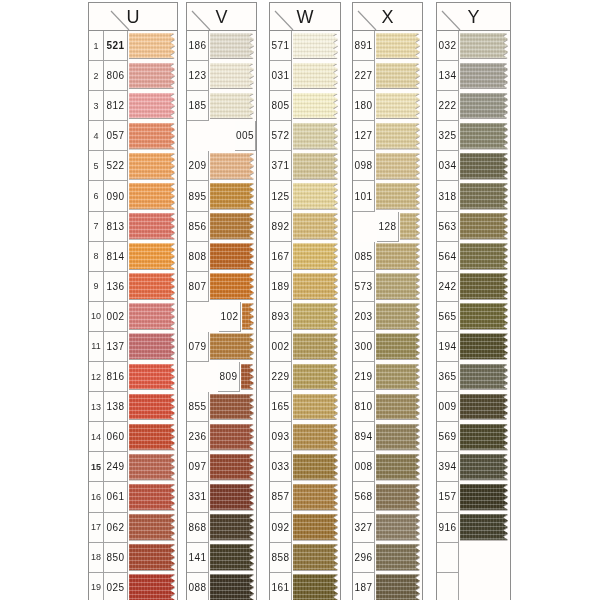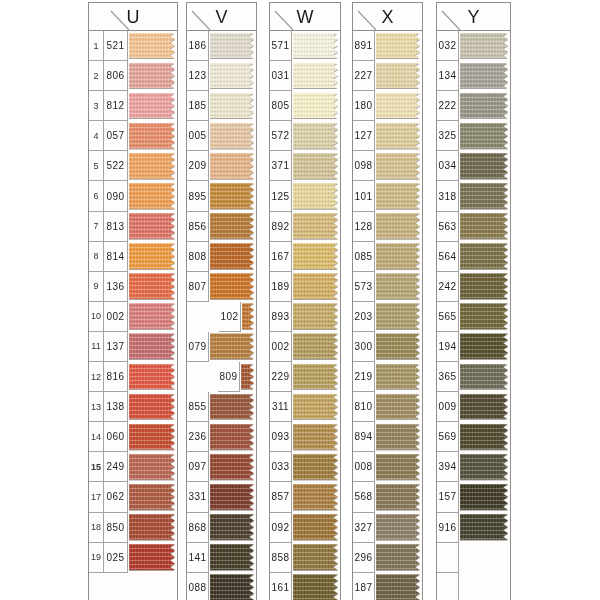--- a/index.html
+++ b/index.html
@@ -52,21 +52,21 @@
     <div class="table" style="left: 88px; width: 90px;">
     <div class="header">
       <svg>
         <line x1="22" y1="8" x2="40" y2="27"></line>
       </svg>
       <span class="letter">U</span>
     </div>
     <div class="rows">
         <div class="row">
     <div class="cell num" style="width: 15px;">1</div>
-    <div class="cell code" style="width: 24px;">521</div>
+    <div class="cell code" style="width: 24px; font-weight: bold;">521</div>
     <div class="swatchcell">
       <div class="ribbon-wrap">
         <div class="ribbon" style="background-color: rgb(246, 199, 149);"></div>
       </div>
     </div>
   </div>
         <div class="row">
     <div class="cell num" style="width: 15px;">2</div>
     <div class="cell code" style="width: 24px;">806</div>
     <div class="swatchcell">
@@ -182,20 +182,29 @@
         <div class="ribbon" style="background-color: rgb(201, 78, 51);"></div>
       </div>
     </div>
   </div>
         <div class="row">
     <div class="cell num" style="width: 15px; font-weight: bold;">15</div>
     <div class="cell code" style="width: 24px;">249</div>
     <div class="swatchcell">
       <div class="ribbon-wrap">
         <div class="ribbon" style="background-color: rgb(187, 103, 83);"></div>
+      </div>
+    </div>
+  </div>
+        <div class="row">
+    <div class="cell num" style="width: 15px;">16</div>
+    <div class="cell code" style="width: 24px;">061</div>
+    <div class="swatchcell">
+      <div class="ribbon-wrap">
+        <div class="ribbon" style="background-color: rgb(189, 84, 65);"></div>
       </div>
     </div>
   </div>
         <div class="row">
     <div class="cell num" style="width: 15px;">17</div>
     <div class="cell code" style="width: 24px;">062</div>
     <div class="swatchcell">
       <div class="ribbon-wrap">
         <div class="ribbon" style="background-color: rgb(174, 92, 68);"></div>
       </div>
@@ -251,21 +260,21 @@
 
     <div class="cell code" style="width: 22px;">185</div>
     <div class="swatchcell">
       <div class="ribbon-wrap">
         <div class="ribbon" style="background-color: rgb(237, 231, 209);"></div>
       </div>
     </div>
   </div>
         <div class="row">
 
-    <div class="cell code" style="width: 22px;">005</div>
+    <div class="cell code" style="width: 22px; margin-left: 48px;">005</div>
     <div class="swatchcell">
       <div class="ribbon-wrap">
         <div class="ribbon" style="background-color: rgb(231, 202, 166);"></div>
       </div>
     </div>
   </div>
         <div class="row">
 
     <div class="cell code" style="width: 22px;">209</div>
     <div class="swatchcell">
@@ -513,21 +522,21 @@
 
     <div class="cell code" style="width: 22px;">229</div>
     <div class="swatchcell">
       <div class="ribbon-wrap">
         <div class="ribbon" style="background-color: rgb(179, 155, 87);"></div>
       </div>
     </div>
   </div>
         <div class="row">
 
-    <div class="cell code" style="width: 22px;">311</div>
+    <div class="cell code" style="width: 22px;">165</div>
     <div class="swatchcell">
       <div class="ribbon-wrap">
         <div class="ribbon" style="background-color: rgb(191, 159, 89);"></div>
       </div>
     </div>
   </div>
         <div class="row">
 
     <div class="cell code" style="width: 22px;">093</div>
     <div class="swatchcell">
@@ -640,21 +649,21 @@
 
     <div class="cell code" style="width: 22px;">101</div>
     <div class="swatchcell">
       <div class="ribbon-wrap">
         <div class="ribbon" style="background-color: rgb(207, 187, 135);"></div>
       </div>
     </div>
   </div>
         <div class="row">
 
-    <div class="cell code" style="width: 22px;">128</div>
+    <div class="cell code" style="width: 22px; margin-left: 24px;">128</div>
     <div class="swatchcell">
       <div class="ribbon-wrap">
         <div class="ribbon" style="background-color: rgb(199, 179, 127);"></div>
       </div>
     </div>
   </div>
         <div class="row">
 
     <div class="cell code" style="width: 22px;">085</div>
     <div class="swatchcell">

